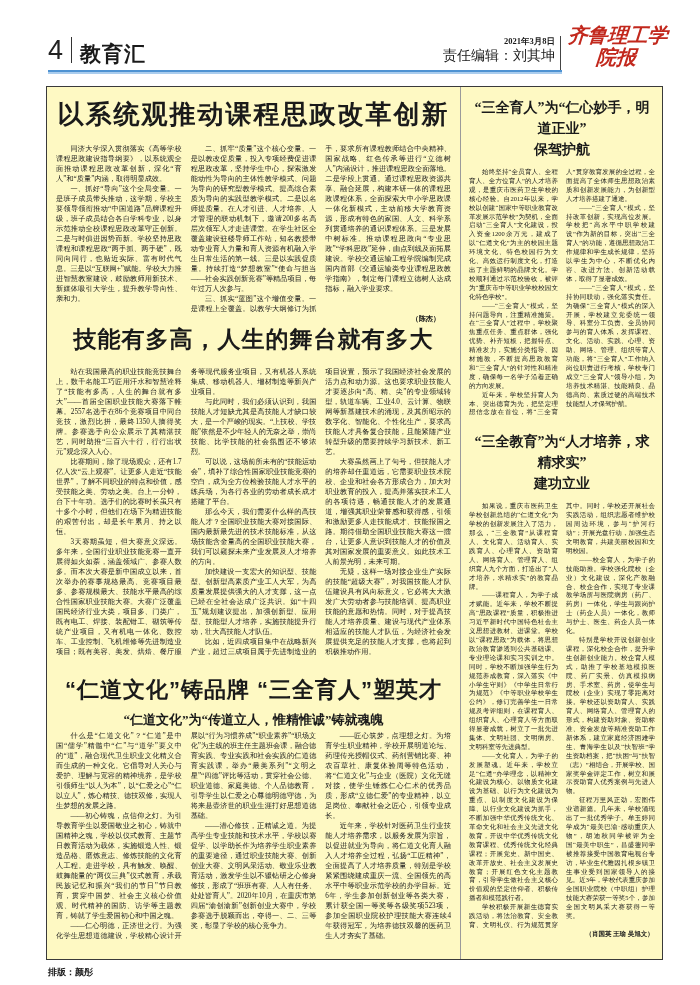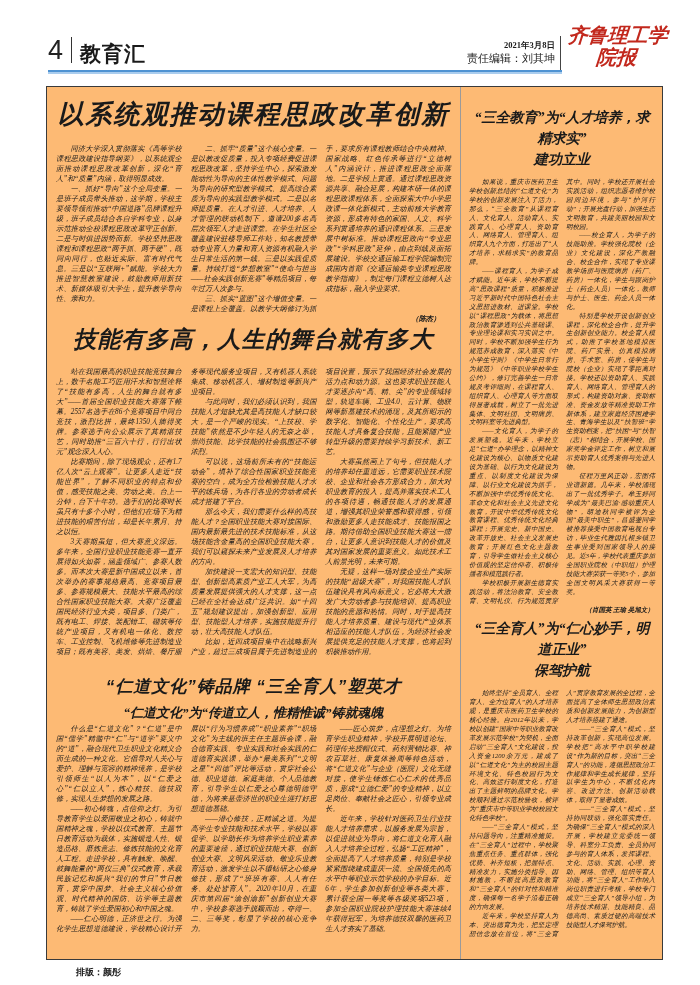--- a/index.html
+++ b/index.html
@@ -7,46 +7,46 @@
   .page { position:relative; width:700px; height:985px; background:#fff; overflow:hidden; }
 
   
   .hdr { position:absolute; left:48px; top:26px; width:615px; height:44px; }
   .hdr-left { position:absolute; left:0; bottom:6px; display:flex; align-items:flex-end; gap:8px; }
   .pageno { font-size:27px; font-family:"Liberation Sans", sans-serif; color:#222; line-height:1; }
   .hdr-bar { width:1px; height:26px; background:#333; margin-bottom:1px; }
   .section-title { font-size:21px; font-weight:bold; font-family:"Liberation Sans", sans-serif; line-height:1; letter-spacing:1px; }
   .hdr-right { position:absolute; right:108px; bottom:4px; text-align:right; line-height:1.35; }
   .issue-date { font-size:8.5px; font-weight:bold; }
-  .editor { font-size:11px; }
+  .editor { font-size:14px; }
   .masthead-divider { position:absolute; right:102px; bottom:0; width:1px; height:34px; background:#444; }
   .masthead { position:absolute; right:-6px; bottom:2px; width:104px; font-size:20px; font-weight:bold; font-style:italic; color:#c2281d; letter-spacing:0px; line-height:1.1; font-family:"Liberation Serif", serif; transform:skewX(-4deg); text-align:center; }
   .hdr-rule { position:absolute; left:48px; top:70px; width:514px; height:4px; background:linear-gradient(#4f93d2 0 55%, #aacdee 55% 100%); }
 
   
-  .box { position:absolute; left:46px; top:86px; width:617px; height:874px; border:1.5px solid #3a3a3a; background:#fdba74;font-style:italic; }
+  .box { position:absolute; left:46px; top:86px; width:617px; height:874px; border:1.5px solid #3a3a3a; background:#fef9c3; }
   .content { display:flex; width:100%; height:100%; }
   .left { width:412px; padding:6px 8px 4px 9px; }
   .vdiv { width:1px; background:#9a9a9a; margin:0 1px; }
   .sidebar { flex:1; padding:6px 7px 4px 7px; }
 
   
   .h1 { text-align:center; font-size:26px; font-weight:bold; letter-spacing:2px; font-family:"Liberation Serif", serif; margin:4px 0 12px; }
   .h2 { text-align:center; font-size:23px; font-weight:bold; letter-spacing:1px; font-family:"Liberation Sans", sans-serif; margin:0 0 12px; }
-  .h3 { text-align:center; font-size:17px; font-weight:bold; letter-spacing:1px; font-family:"Liberation Sans", sans-serif; margin:18px 0 6px; }
+  .h3 { text-align:center; font-size:22px; font-weight:bold; letter-spacing:1px; font-family:"Liberation Sans", sans-serif; margin:18px 0 6px; }
   .sub3 { text-align:center; font-size:13px; font-weight:bold; font-family:"Liberation Serif", serif; margin:0 0 2px; }
   .cols3 { column-count:3; column-gap:9px; font-size:7.2px; line-height:10px; text-align:justify; }
   .cols2 { column-count:2; column-gap:8px; font-size:6.5px; line-height:8.9px; text-align:justify; }
   p.para { margin:0; text-indent:2em; }
   .byline { text-align:right; padding-right:1.5em; font-weight:bold; margin-top:2px; }
   .sb-h { text-align:center; font-size:14px; font-weight:bold; line-height:1.5; font-family:"Liberation Serif", serif; margin:4px 0 8px; }
   .sb-h.second { margin-top:14px; }
 
   
-  .footer-credit { position:absolute; left:48px; top:966px; font-size:9px; font-weight:bold;margin-left:28px; }
+  .footer-credit { position:absolute; left:48px; top:966px; font-size:9px; font-weight:bold; }
 </style>
 </head>
 <body>
 
 <div class="page">
 
   <div class="hdr">
     <div class="hdr-left">
       <span class="pageno">4</span>
       <span class="hdr-bar"></span>
@@ -105,51 +105,51 @@
               <p class="para">——匠心筑梦，点理想之灯。为培育学生职业精神，学校开展明道论坛、药理传光授帽仪式、药剂营销比赛、神农百草社、康复体验周等特色活动，将“仁道文化”与企业（医院）文化无缝对接，使学生锤炼仁心仁术的优秀品质，形成“立德仁爱”的专业精神，以立足岗位、奉献社会之匠心，引领专业成长。</p>
               <p class="para">近年来，学校针对医药卫生行业技能人才培养需求，以服务发展为宗旨，以促进就业为导向，将仁道文化育人融入人才培养全过程，弘扬“工匠精神”，全面提高了人才培养质量，特别是学校紧紧围绕建成重庆一流、全国领先的高水平中等职业示范学校的办学目标。近6年，学生参加创新创业等各类大赛，累计获全国一等奖等各级奖项523项，参加全国职业院校护理技能大赛连续4年获得冠军，为培养德技双馨的医药卫生人才夯实了基础。</p>
             </div>
         </div>
       </div>
 
       <div class="vdiv"></div>
 
       <div class="sidebar">
         <div>
+          <div class="sb-h">
+            <span>“三全育人”为“仁心妙手，明道正业”</span><br>
+            <span>保驾护航</span>
+          </div>
+          <div class="cols2">
+              <p class="para">始终坚持“全员育人、全程育人、全方位育人”的人才培养观，是重庆市医药卫生学校的核心经验。自2012年以来，学校以创建“国家中等职业教育改革发展示范学校”为契机，全面启动“三全育人”文化建设，投入资金1200余万元，建成了以“仁道文化”为主的校园主题环境文化、特色校园行为文化、高效运行制度文化，打造出了主题鲜明的品牌文化。学校顺利通过示范校验收，被评为“重庆市中等职业学校校园文化特色学校”。</p>
+              <p class="para">——“三全育人”模式，坚持问题导向，注重精准施策。在“三全育人”过程中，学校聚焦重点任务、重点群体，强化优势、补齐短板，把握特点、精准发力，实施分类指导、因材施教，不断提高思政教育和“三全育人”的针对性和精准度，确保每一名学子沿着正确的方向发展。</p>
+              <p class="para">近年来，学校坚持育人为本、突出德育为先，把坚定理想信念放在首位，将“三全育人”贯穿教育发展的全过程，全面提高了全体师生思想政治素质和创新发展能力，为创新型人才培养搭建了通途。</p>
+              <p class="para">——“三全育人”模式，坚持改革创新，实现高位发展。学校把“高水平中职学校建设”作为新的目标，突出“三全育人”的功能，遵循思想政治工作规律和学生成长规律，坚持以学生为中心，不断优化内容、改进方法、创新活动载体，取得了显著成效。</p>
+              <p class="para">——“三全育人”模式，坚持协同联动，强化落实责任。为确保“三全育人”模式的深入开展，学校建立党委统一领导、科室分工负责、全员协同参与的育人体系，发挥课程、文化、活动、实践、心理、资助、网络、管理、组织等育人功能，将“三全育人”工作纳入岗位职责进行考核，学校专门成立“三全育人”领导小组，为培养技术精湛、技能精良、品德高尚、素质过硬的高端技术技能型人才保驾护航。</p>
+            </div>
+        </div>
+
+        <div>
           <div class="sb-h second">
             <span>“三全教育”为“人才培养，求精求实”</span><br>
             <span>建功立业</span>
           </div>
           <div class="cols2">
               <p class="para">如果说，重庆市医药卫生学校创新总结的“仁道文化”为学校的创新发展注入了活力，那么，“三全教育”从课程育人、文化育人、活动育人、实践育人、心理育人、资助育人、网络育人、管理育人、组织育人九个方面，打造出了“人才培养，求精求实”的教育品牌。</p>
               <p class="para">——课程育人，为学子成才赋能。近年来，学校不断提高“思政课程”质量，积极推进习近平新时代中国特色社会主义思想进教材、进课堂。学校以“课程思政”为载体，将思想政治教育渗透到公共基础课、专业理论课和实习实训之中。同时，学校不断加强学生行为规范养成教育，深入落实《中小学生守则》《中学生日常行为规范》《中等职业学校学生公约》，修订完善学生一日常规及考评细则，在课程育人、组织育人、心理育人等方面取得显著成就，树立了一批先进集体、文明社团、文明病房、文明科室等先进典型。</p>
               <p class="para">——文化育人，为学子的发展塑魂。近年来，学校立足“仁道”办学理念，以精神文化建设为核心、以物质文化建设为基础、以行为文化建设为重点、以制度文化建设为保障、以行业文化建设为抓手，不断加强中华优秀传统文化、革命文化和社会主义先进文化教育，开设中华优秀传统文化教育课程、优秀传统文化经典课程；开展党史、新中国史、改革开放史、社会主义发展史教育；开展红色文化主题教育，引导学生做社会主义核心价值观的坚定信仰者、积极传播者和模范践行者。</p>
               <p class="para">学校积极开展新生德育实践活动，将法治教育、安全教育、文明礼仪、行为规范贯穿其中。同时，学校还开展社会实践活动，组织志愿者维护校园周边环境，参与“护河行动”；开展光盘行动，加强生态文明教育，共建美丽校园和文明校园。</p>
               <p class="para">——校企育人，为学子的技能助推。学校强化院校（企业）文化建设，深化产教融合、校企合作，实现了专业课教学场所与医院病房（药厂、药房）一体化，学生与跟岗护士（药企人员）一体化，教师与护士、医生、药企人员一体化。</p>
               <p class="para">特别是学校开设创新创业课程，深化校企合作，提升学生创新创业能力。校企育人模式，助推了学校基地模拟医院、药厂实景、仿真模拟病房、手术室、药房，使学生与院校（企业）实现了零距离对接。学校还以资助育人、实践育人、网络育人、管理育人的形式，构建资助对象、资助标准、资金发放等精准资助工作新体系，建立家庭经济困难学生、青海学生以及“扶智班”学生资助档案，把“扶困”与“扶智（志）”相结合，开展学校、国家奖学金评定工作，树立和展示资助育人优秀案例与先进人物。</p>
               <p class="para">征程万里风正劲，宏图伟业谱新篇。几年来，学校涌现出了一批优秀学子。牟玉婷同学成为“最美巴渝·感动重庆人物”，胡迪秋同学被评为全国“最美中职生”，吕盛蓥同学被推荐接受中国教育电视台专访，毕业生代雅因扎根乡镇卫生事业受到国家领导人的接见。近3年，学校代表重庆参加全国职业院校（中职组）护理技能大赛荣获一等奖5个，参加全国文明风采大赛获得一等奖。</p>
             </div>
           <div class="cols2">
               <p class="para byline" style="column-span:all; text-indent:0; padding-right:0.2em;">（肖国英 王瑜 吴旭文）</p>
             </div>
         </div>
-
-        <div>
-          <div class="sb-h">
-            <span>“三全育人”为“仁心妙手，明道正业”</span><br>
-            <span>保驾护航</span>
-          </div>
-          <div class="cols2">
-              <p class="para">始终坚持“全员育人、全程育人、全方位育人”的人才培养观，是重庆市医药卫生学校的核心经验。自2012年以来，学校以创建“国家中等职业教育改革发展示范学校”为契机，全面启动“三全育人”文化建设，投入资金1200余万元，建成了以“仁道文化”为主的校园主题环境文化、特色校园行为文化、高效运行制度文化，打造出了主题鲜明的品牌文化。学校顺利通过示范校验收，被评为“重庆市中等职业学校校园文化特色学校”。</p>
-              <p class="para">——“三全育人”模式，坚持问题导向，注重精准施策。在“三全育人”过程中，学校聚焦重点任务、重点群体，强化优势、补齐短板，把握特点、精准发力，实施分类指导、因材施教，不断提高思政教育和“三全育人”的针对性和精准度，确保每一名学子沿着正确的方向发展。</p>
-              <p class="para">近年来，学校坚持育人为本、突出德育为先，把坚定理想信念放在首位，将“三全育人”贯穿教育发展的全过程，全面提高了全体师生思想政治素质和创新发展能力，为创新型人才培养搭建了通途。</p>
-              <p class="para">——“三全育人”模式，坚持改革创新，实现高位发展。学校把“高水平中职学校建设”作为新的目标，突出“三全育人”的功能，遵循思想政治工作规律和学生成长规律，坚持以学生为中心，不断优化内容、改进方法、创新活动载体，取得了显著成效。</p>
-              <p class="para">——“三全育人”模式，坚持协同联动，强化落实责任。为确保“三全育人”模式的深入开展，学校建立党委统一领导、科室分工负责、全员协同参与的育人体系，发挥课程、文化、活动、实践、心理、资助、网络、管理、组织等育人功能，将“三全育人”工作纳入岗位职责进行考核，学校专门成立“三全育人”领导小组，为培养技术精湛、技能精良、品德高尚、素质过硬的高端技术技能型人才保驾护航。</p>
-            </div>
-        </div>
       </div>
 
     </div>
   </div>
 
   <div class="footer-credit">排版：颜彤</div>
 
 </div>
 
 </body></html>

